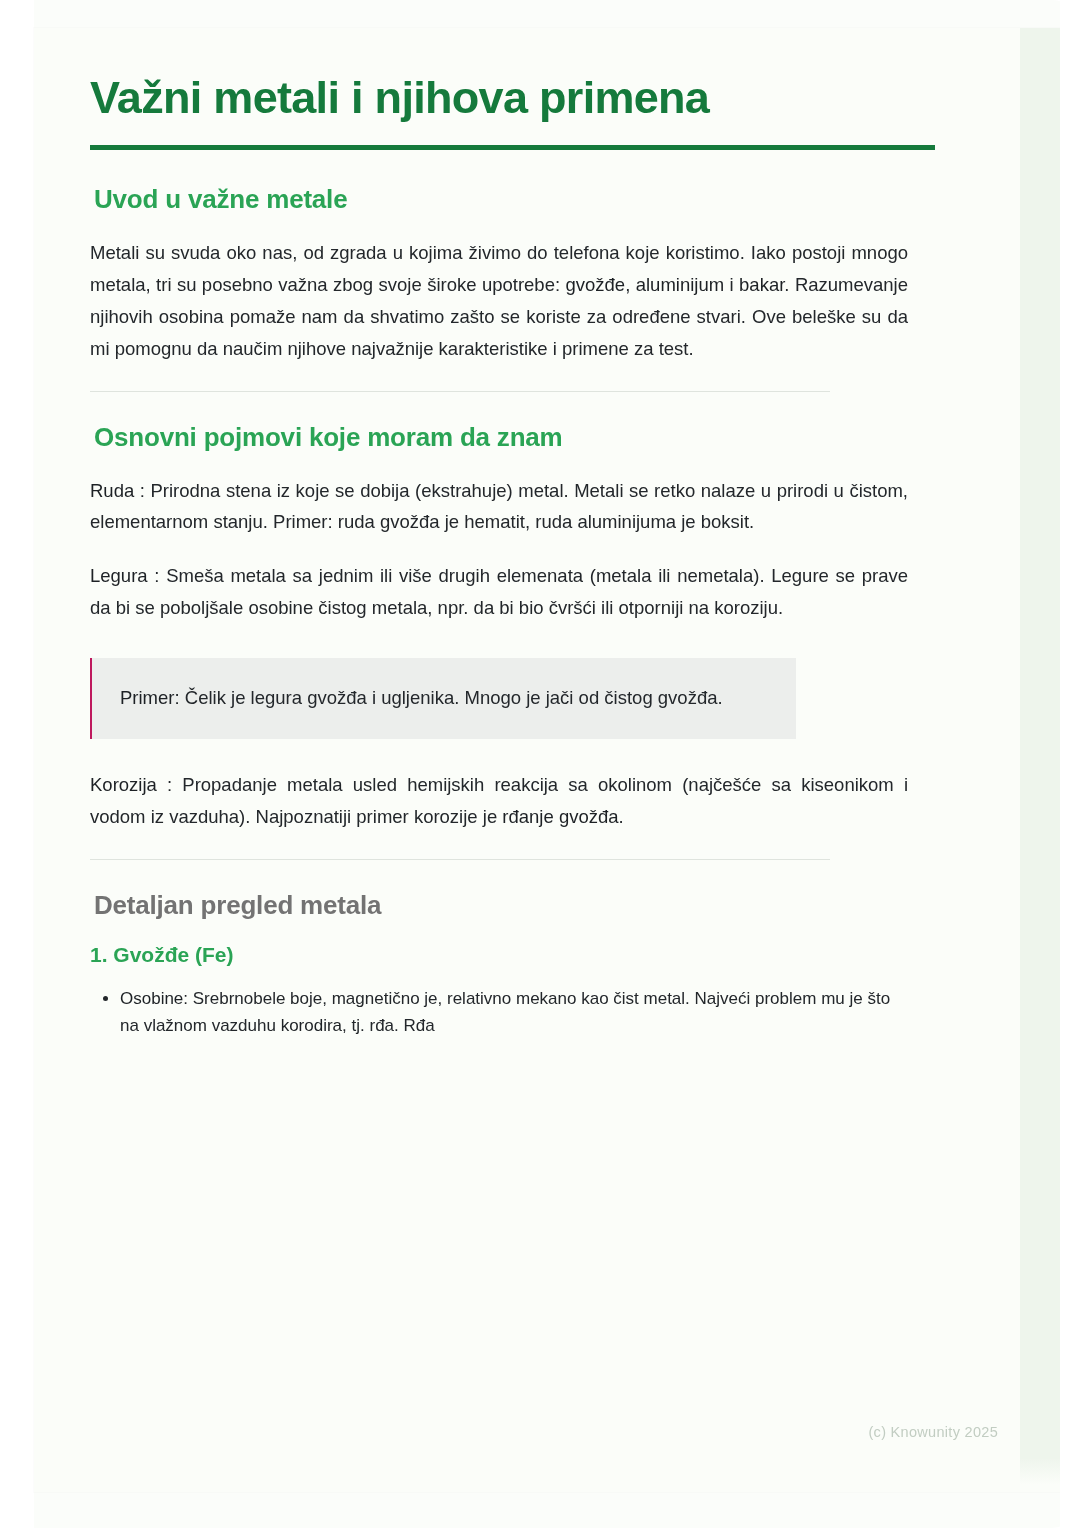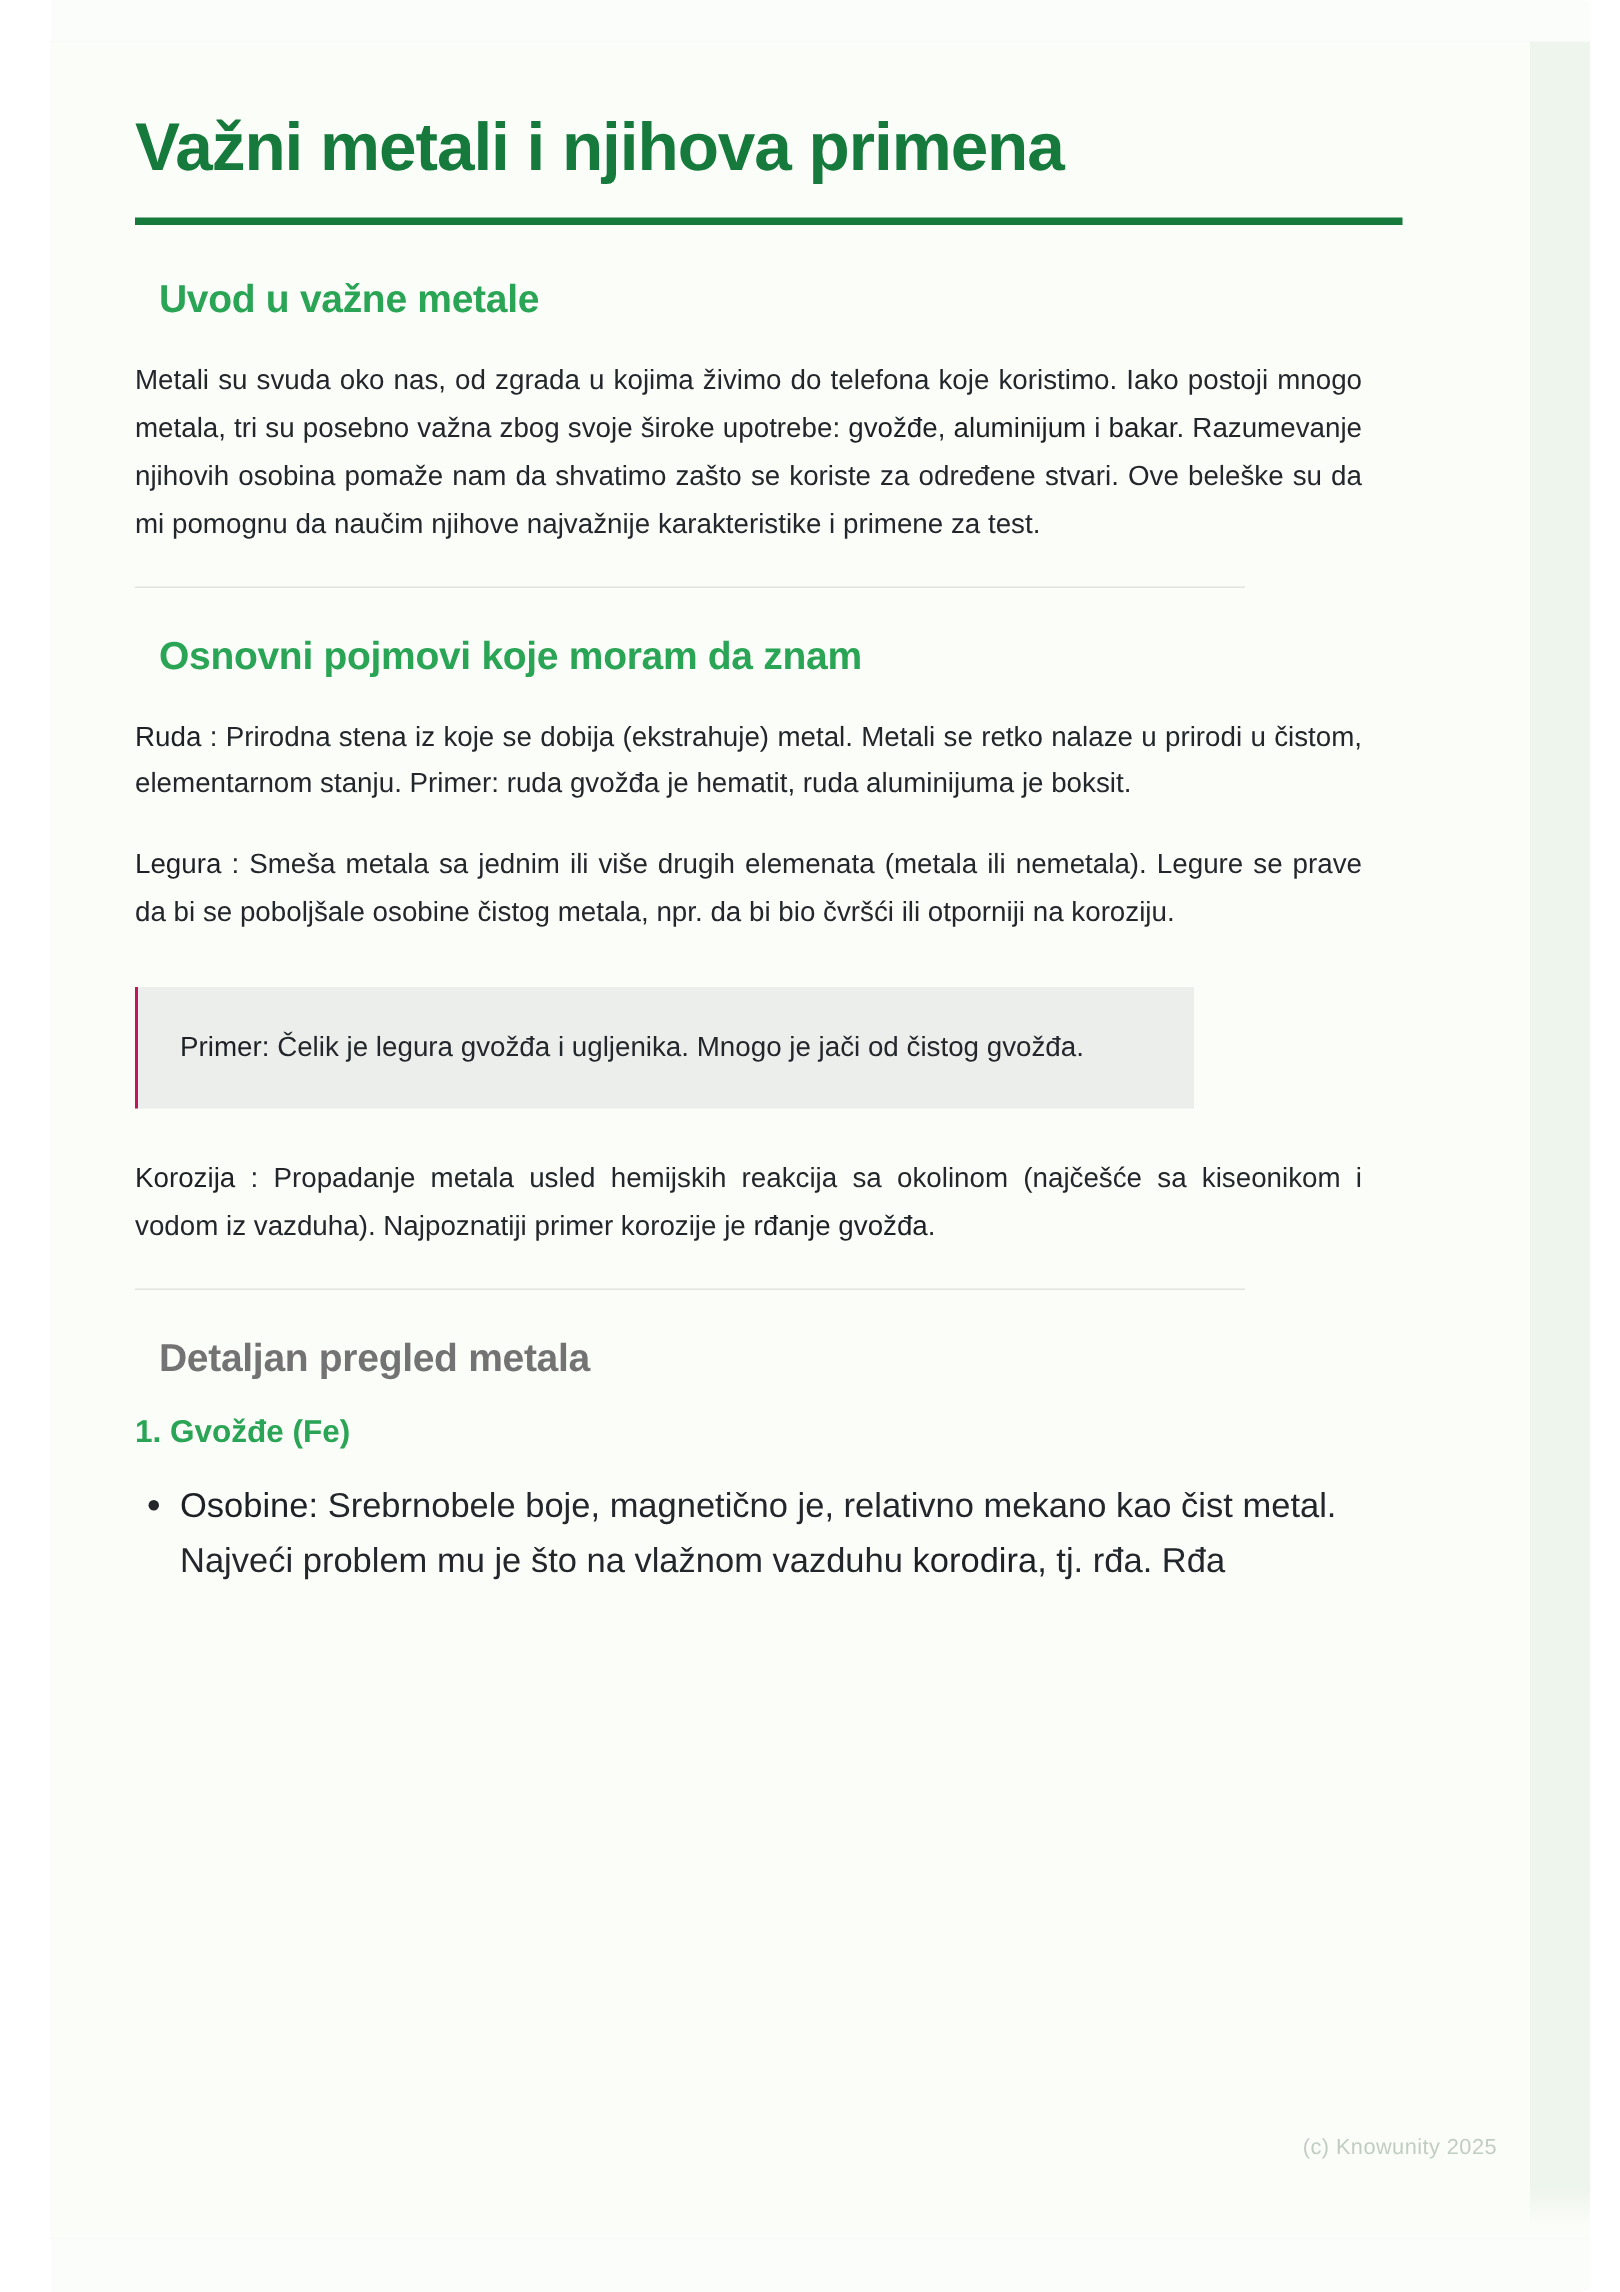--- a/index.html
+++ b/index.html
@@ -72,21 +72,21 @@
     height: 5px;
     background: #157a3c;
     margin: 22px 0 34px 0;
     width: 845px;
   }
 
   h2.section {
     font-size: 26px;
     font-weight: bold;
     color: #2aa455;
-    margin: 0 0 22px 16px;
+    margin: 0 0 22px 4px;
     letter-spacing: -0.2px;
   }
   h2.section.dark {
     color: #737373;
   }
 
   p.body {
     font-size: 18.5px;
     line-height: 1.72;
     color: #23272b;
@@ -126,21 +126,21 @@
     font-weight: bold;
     color: #2aa455;
     margin: 0 0 18px 0;
   }
 
   ul.bullets {
     margin: 0;
     padding-left: 30px;
   }
   ul.bullets li {
-    font-size: 23px;
+    font-size: 17px;
     line-height: 1.62;
     color: #23272b;
     margin-bottom: 6px;
   }
 
   .watermark {
     position: absolute;
     right: 62px;
     bottom: 52px;
     font-size: 14.5px;

